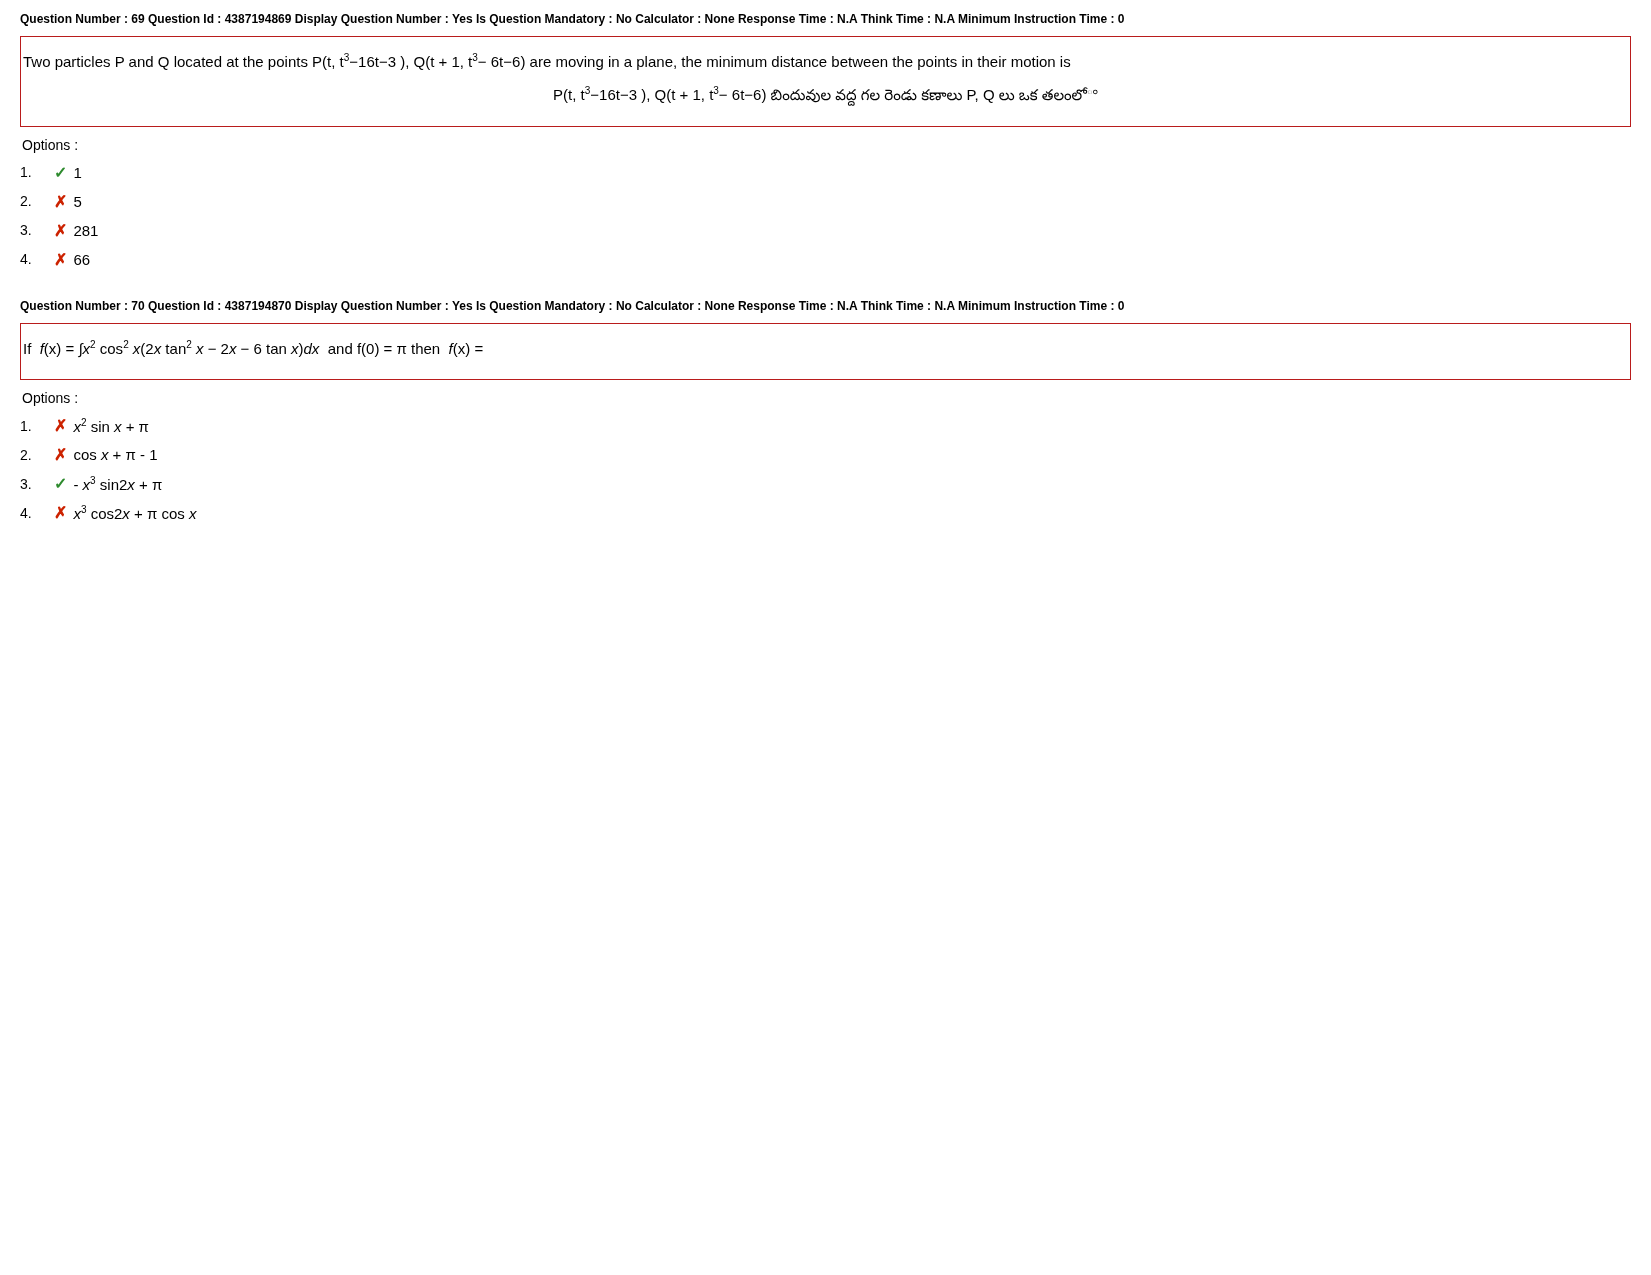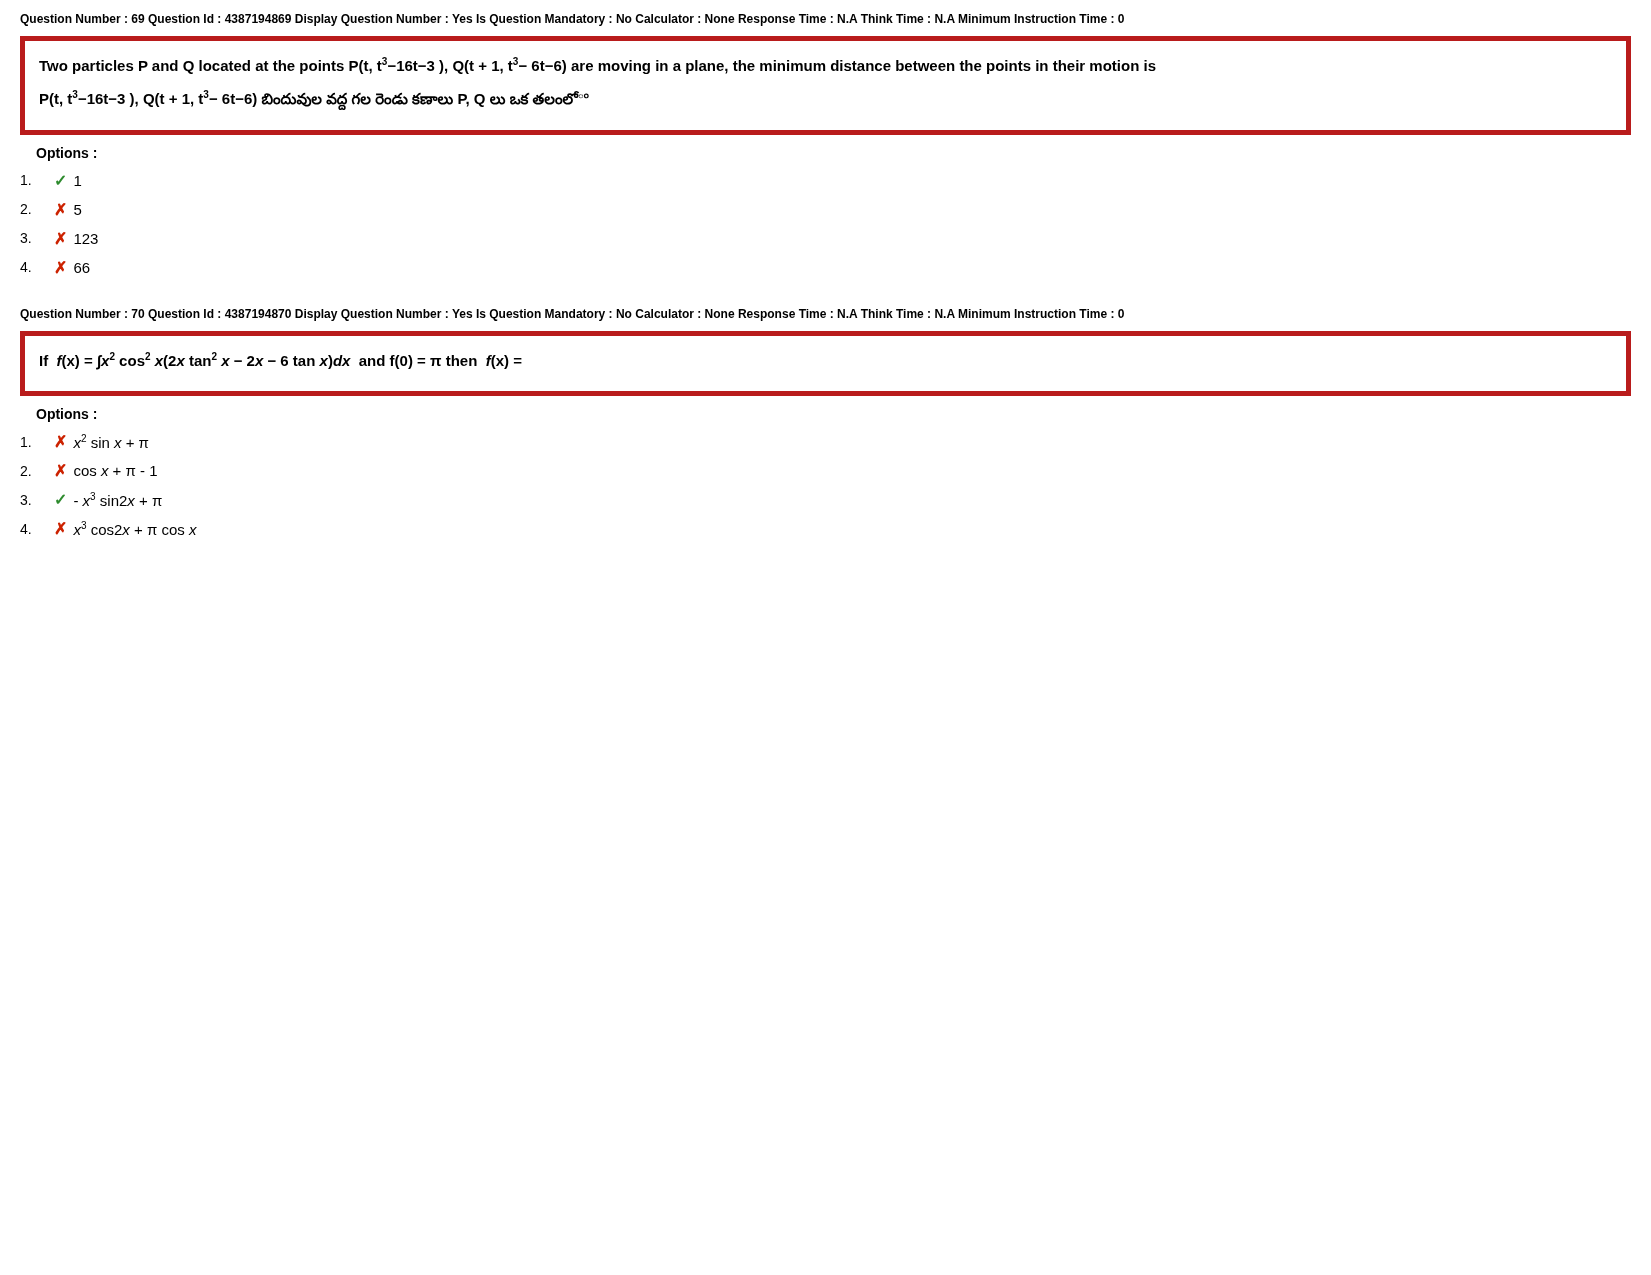--- a/index.html
+++ b/index.html
@@ -12,39 +12,39 @@
       width: 1651px;
       min-height: 1275px;
     }
     .question-meta {
       font-weight: bold;
       font-size: 12px;
       margin-bottom: 8px;
       line-height: 1.5;
     }
     .question-box {
-      border: 5px solid #b91c1c;
-      padding: 12px 14px;
+      border: 1px solid #b91c1c;
+      padding: 12px 2px;
       margin-bottom: 10px;
       background: #fff;
-      font-weight: bold;
     }
     .question-text {
       font-size: 15px;
       line-height: 1.7;
       margin-bottom: 6px;
     }
     .question-text-telugu {
       font-size: 15px;
       line-height: 1.8;
       margin-bottom: 6px;
+      text-align: center;
     }
     .options-label {
-      font-weight: bold;
-      margin: 10px 0 6px 16px;
+      font-weight: normal;
+      margin: 10px 0 6px 2px;
       font-size: 14px;
     }
     .option-row {
       display: flex;
       align-items: center;
       margin: 10px 0;
       font-size: 15px;
       gap: 6px;
     }
     .option-num {
@@ -96,21 +96,21 @@
 
 <div class="option-row">
   <span class="option-num">2.</span>
   <span class="icon-wrong">✗</span>
   <span class="option-text">5</span>
 </div>
 
 <div class="option-row">
   <span class="option-num">3.</span>
   <span class="icon-wrong">✗</span>
-  <span class="option-text">123</span>
+  <span class="option-text">281</span>
 </div>
 
 <div class="option-row">
   <span class="option-num">4.</span>
   <span class="icon-wrong">✗</span>
   <span class="option-text">66</span>
 </div>
 
 <div class="section-divider"></div>
 

